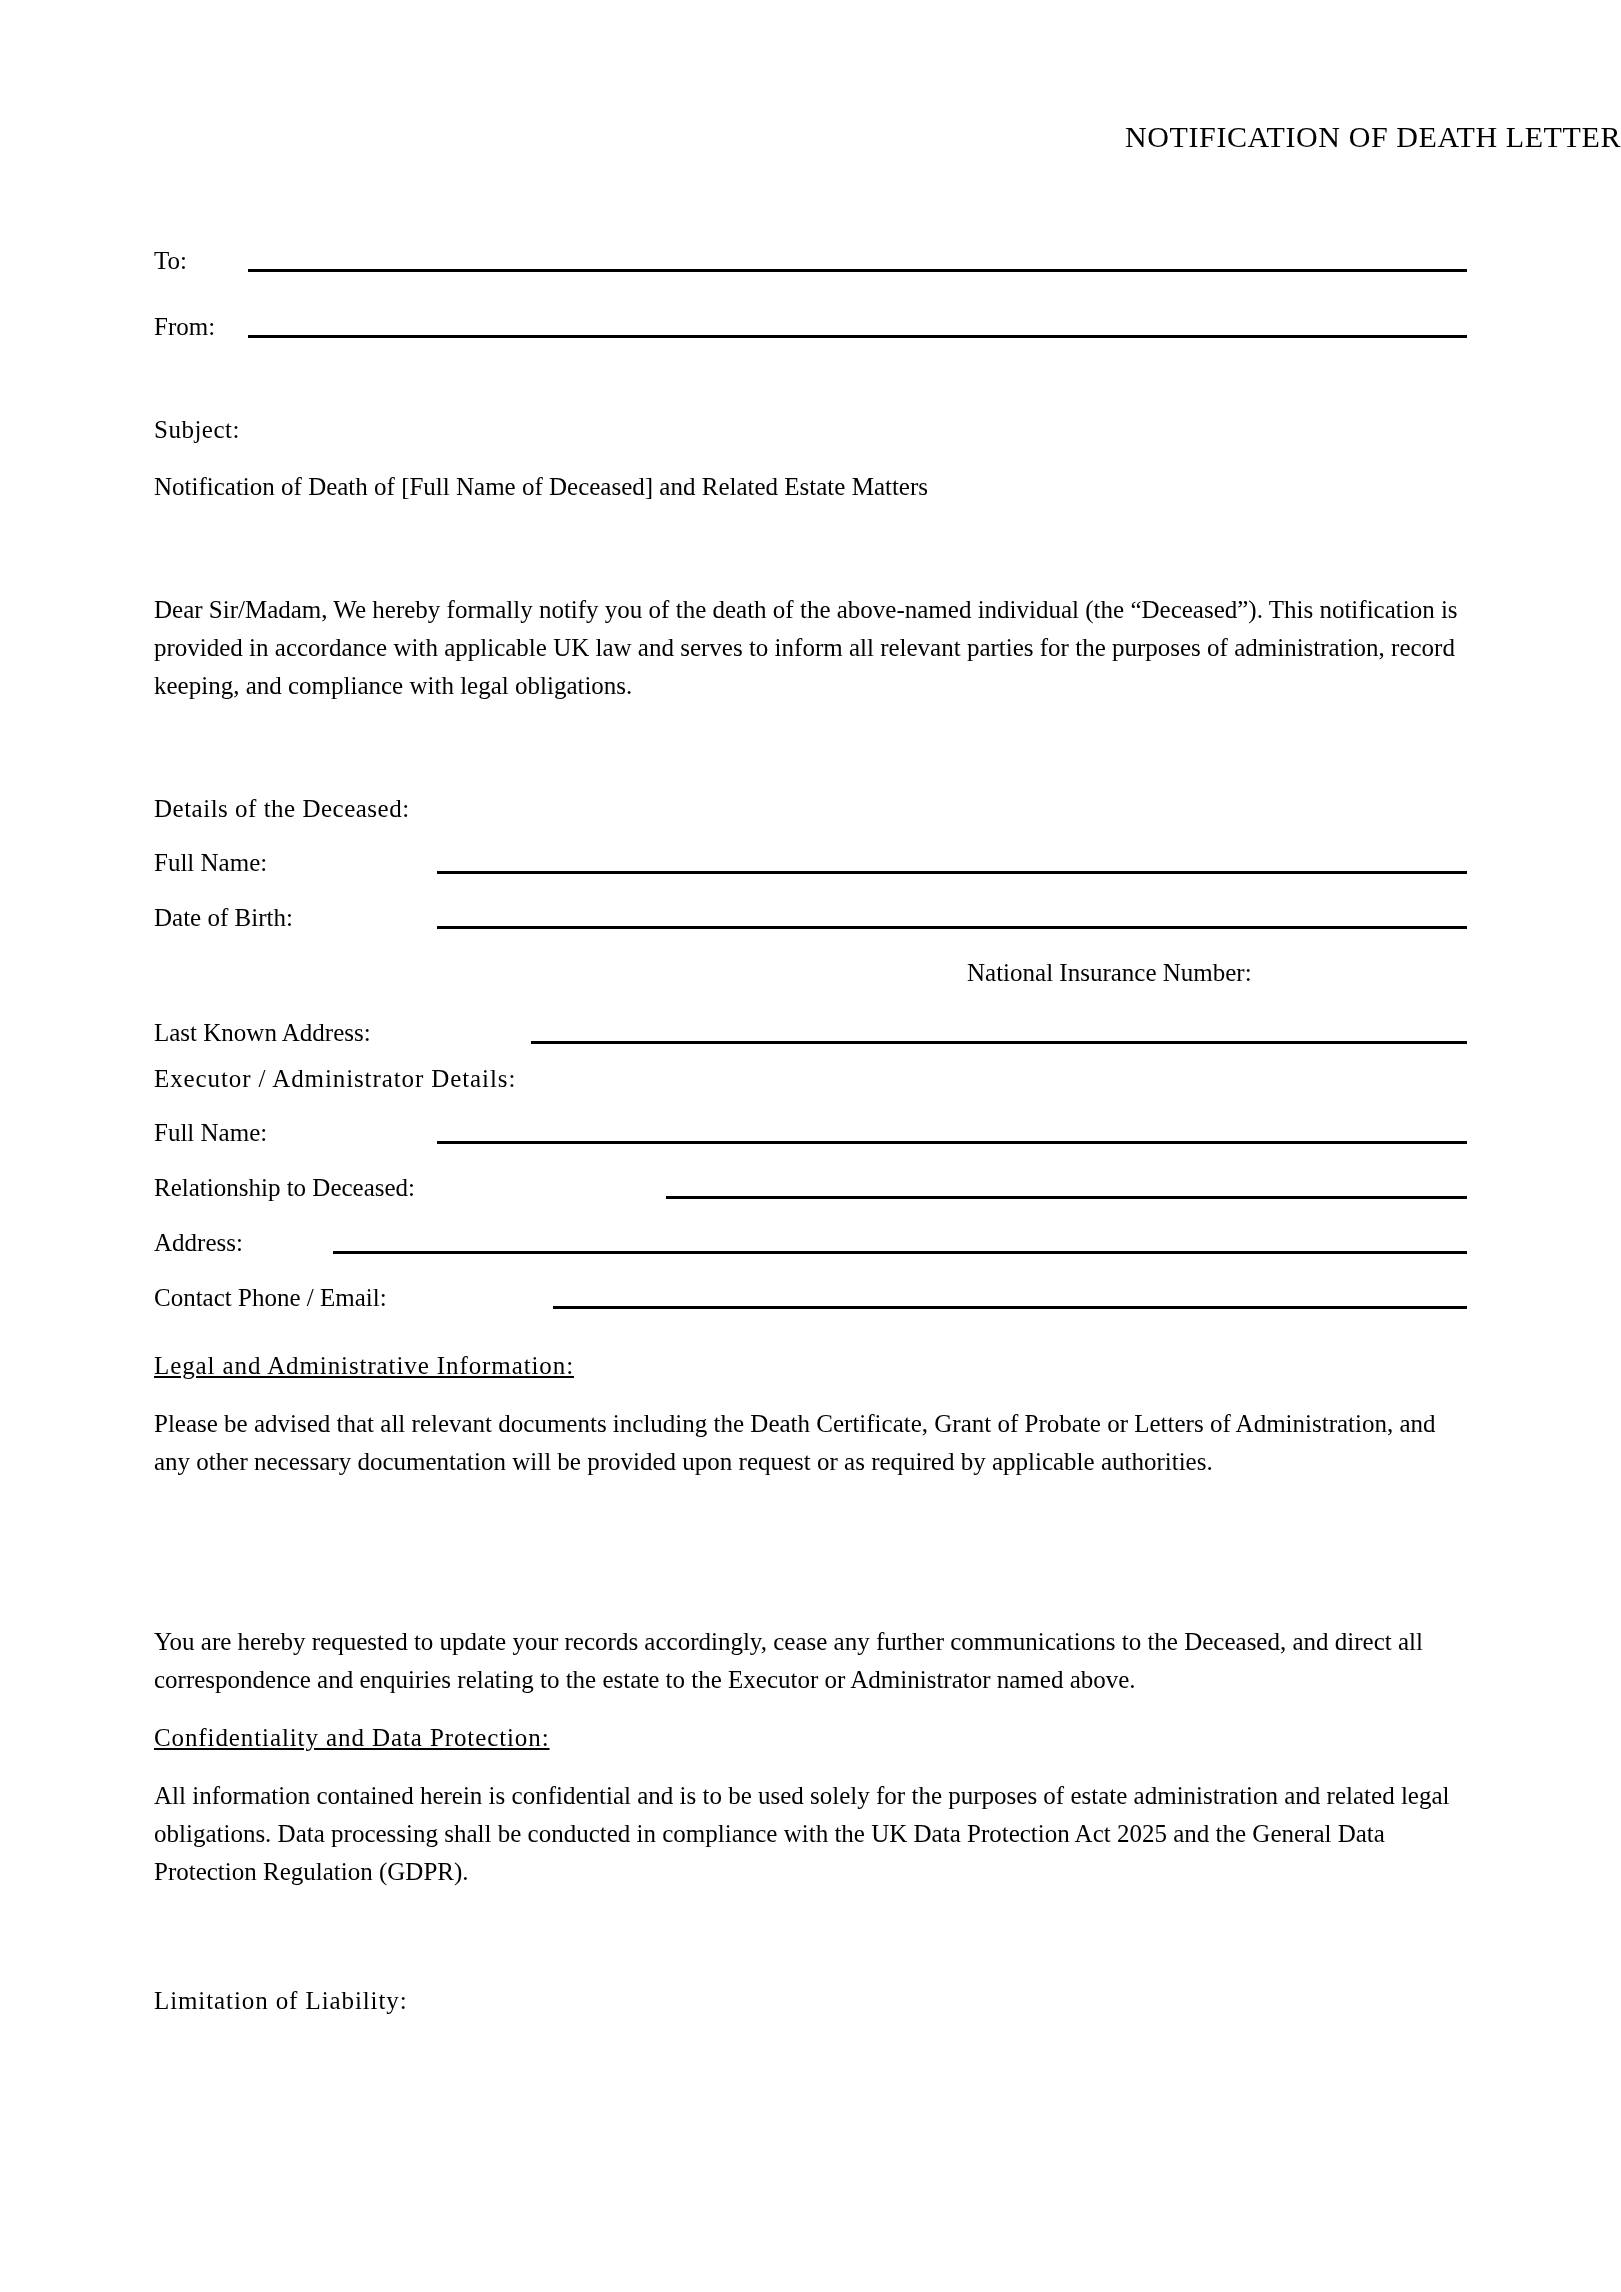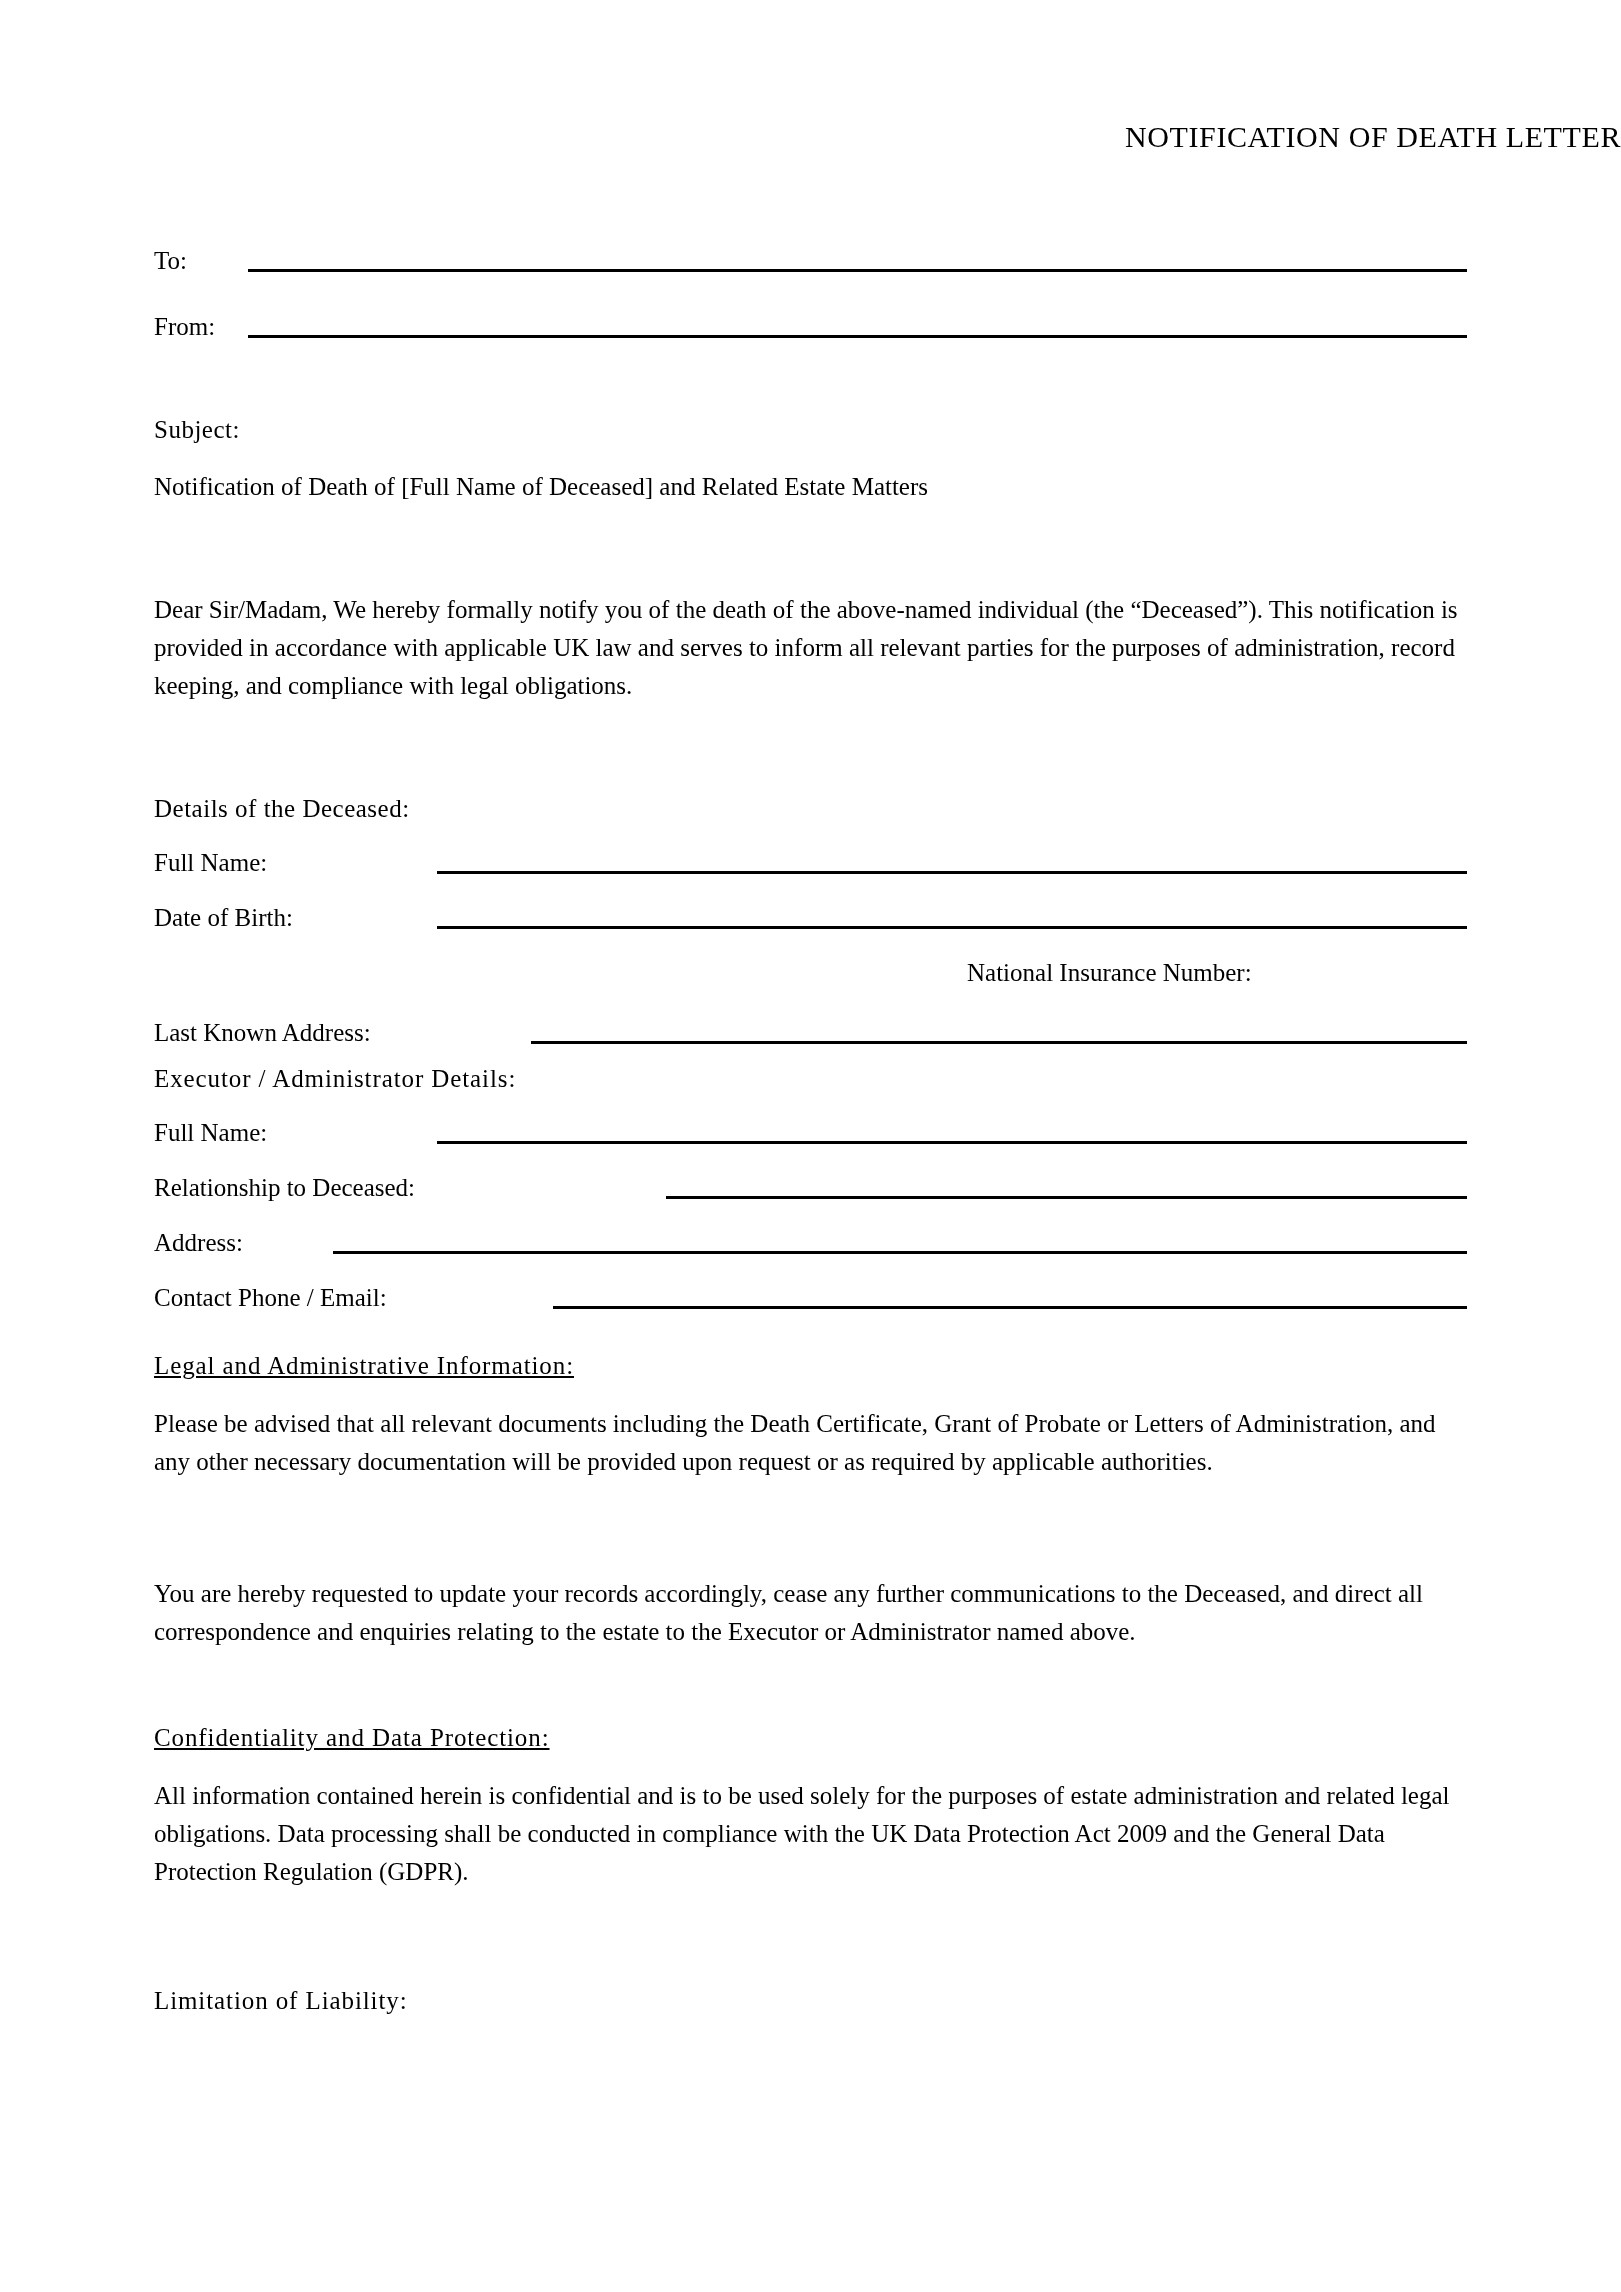--- a/index.html
+++ b/index.html
@@ -95,21 +95,21 @@
     line-height: 1.0;
     margin-bottom: 29px;
     white-space: pre;
   }
   .section-heading.tight { letter-spacing: 0.5px; }
 
   .blk-deceased .field-row,
   .blk-executor .field-row { margin-bottom: 0; }
 
   .blk-legal  { position: absolute; top: 1353px; left: 154px; width: 1315px; }
-  .blk-notice { position: absolute; top: 1575px; left: 154px; width: 1315px; }
+  .blk-notice { position: absolute; top: 1623px; left: 154px; width: 1315px; }
   .blk-confid { position: absolute; top: 1725px; left: 154px; width: 1315px; }
   .blk-limit  { position: absolute; top: 1988px; left: 154px; width: 1315px; }
 
   .heading-gap { margin-bottom: 26.5px; text-decoration: underline; }
 </style>
 </head>
 <body>
 
 <div class="page">
 
@@ -190,21 +190,21 @@
     <div class="section-heading heading-gap">Legal and Administrative Information:</div>
     <div class="para">Please be advised that all relevant documents including the Death Certificate, Grant of Probate or Letters of Administration, and any other necessary documentation will be provided upon request or as required by applicable authorities.</div>
   </div>
 
   <div class="blk-notice">
     <div class="para">You are hereby requested to update your records accordingly, cease any further communications to the Deceased, and direct all correspondence and enquiries relating to the estate to the Executor or Administrator named above.</div>
   </div>
 
   <div class="blk-confid">
     <div class="section-heading heading-gap">Confidentiality and Data Protection:</div>
-    <div class="para">All information contained herein is confidential and is to be used solely for the purposes of estate administration and related legal obligations. Data processing shall be conducted in compliance with the UK Data Protection Act 2009 and the General Data Protection Regulation (GDPR).</div>
+    <div class="para">All information contained herein is confidential and is to be used solely for the purposes of estate administration and related legal obligations. Data processing shall be conducted in compliance with the UK Data Protection Act 2025 and the General Data Protection Regulation (GDPR).</div>
   </div>
 
   <div class="blk-limit">
     <div class="section-heading">Limitation of Liability:</div>
   </div>
 
 </div>
 
 
 </body></html>

